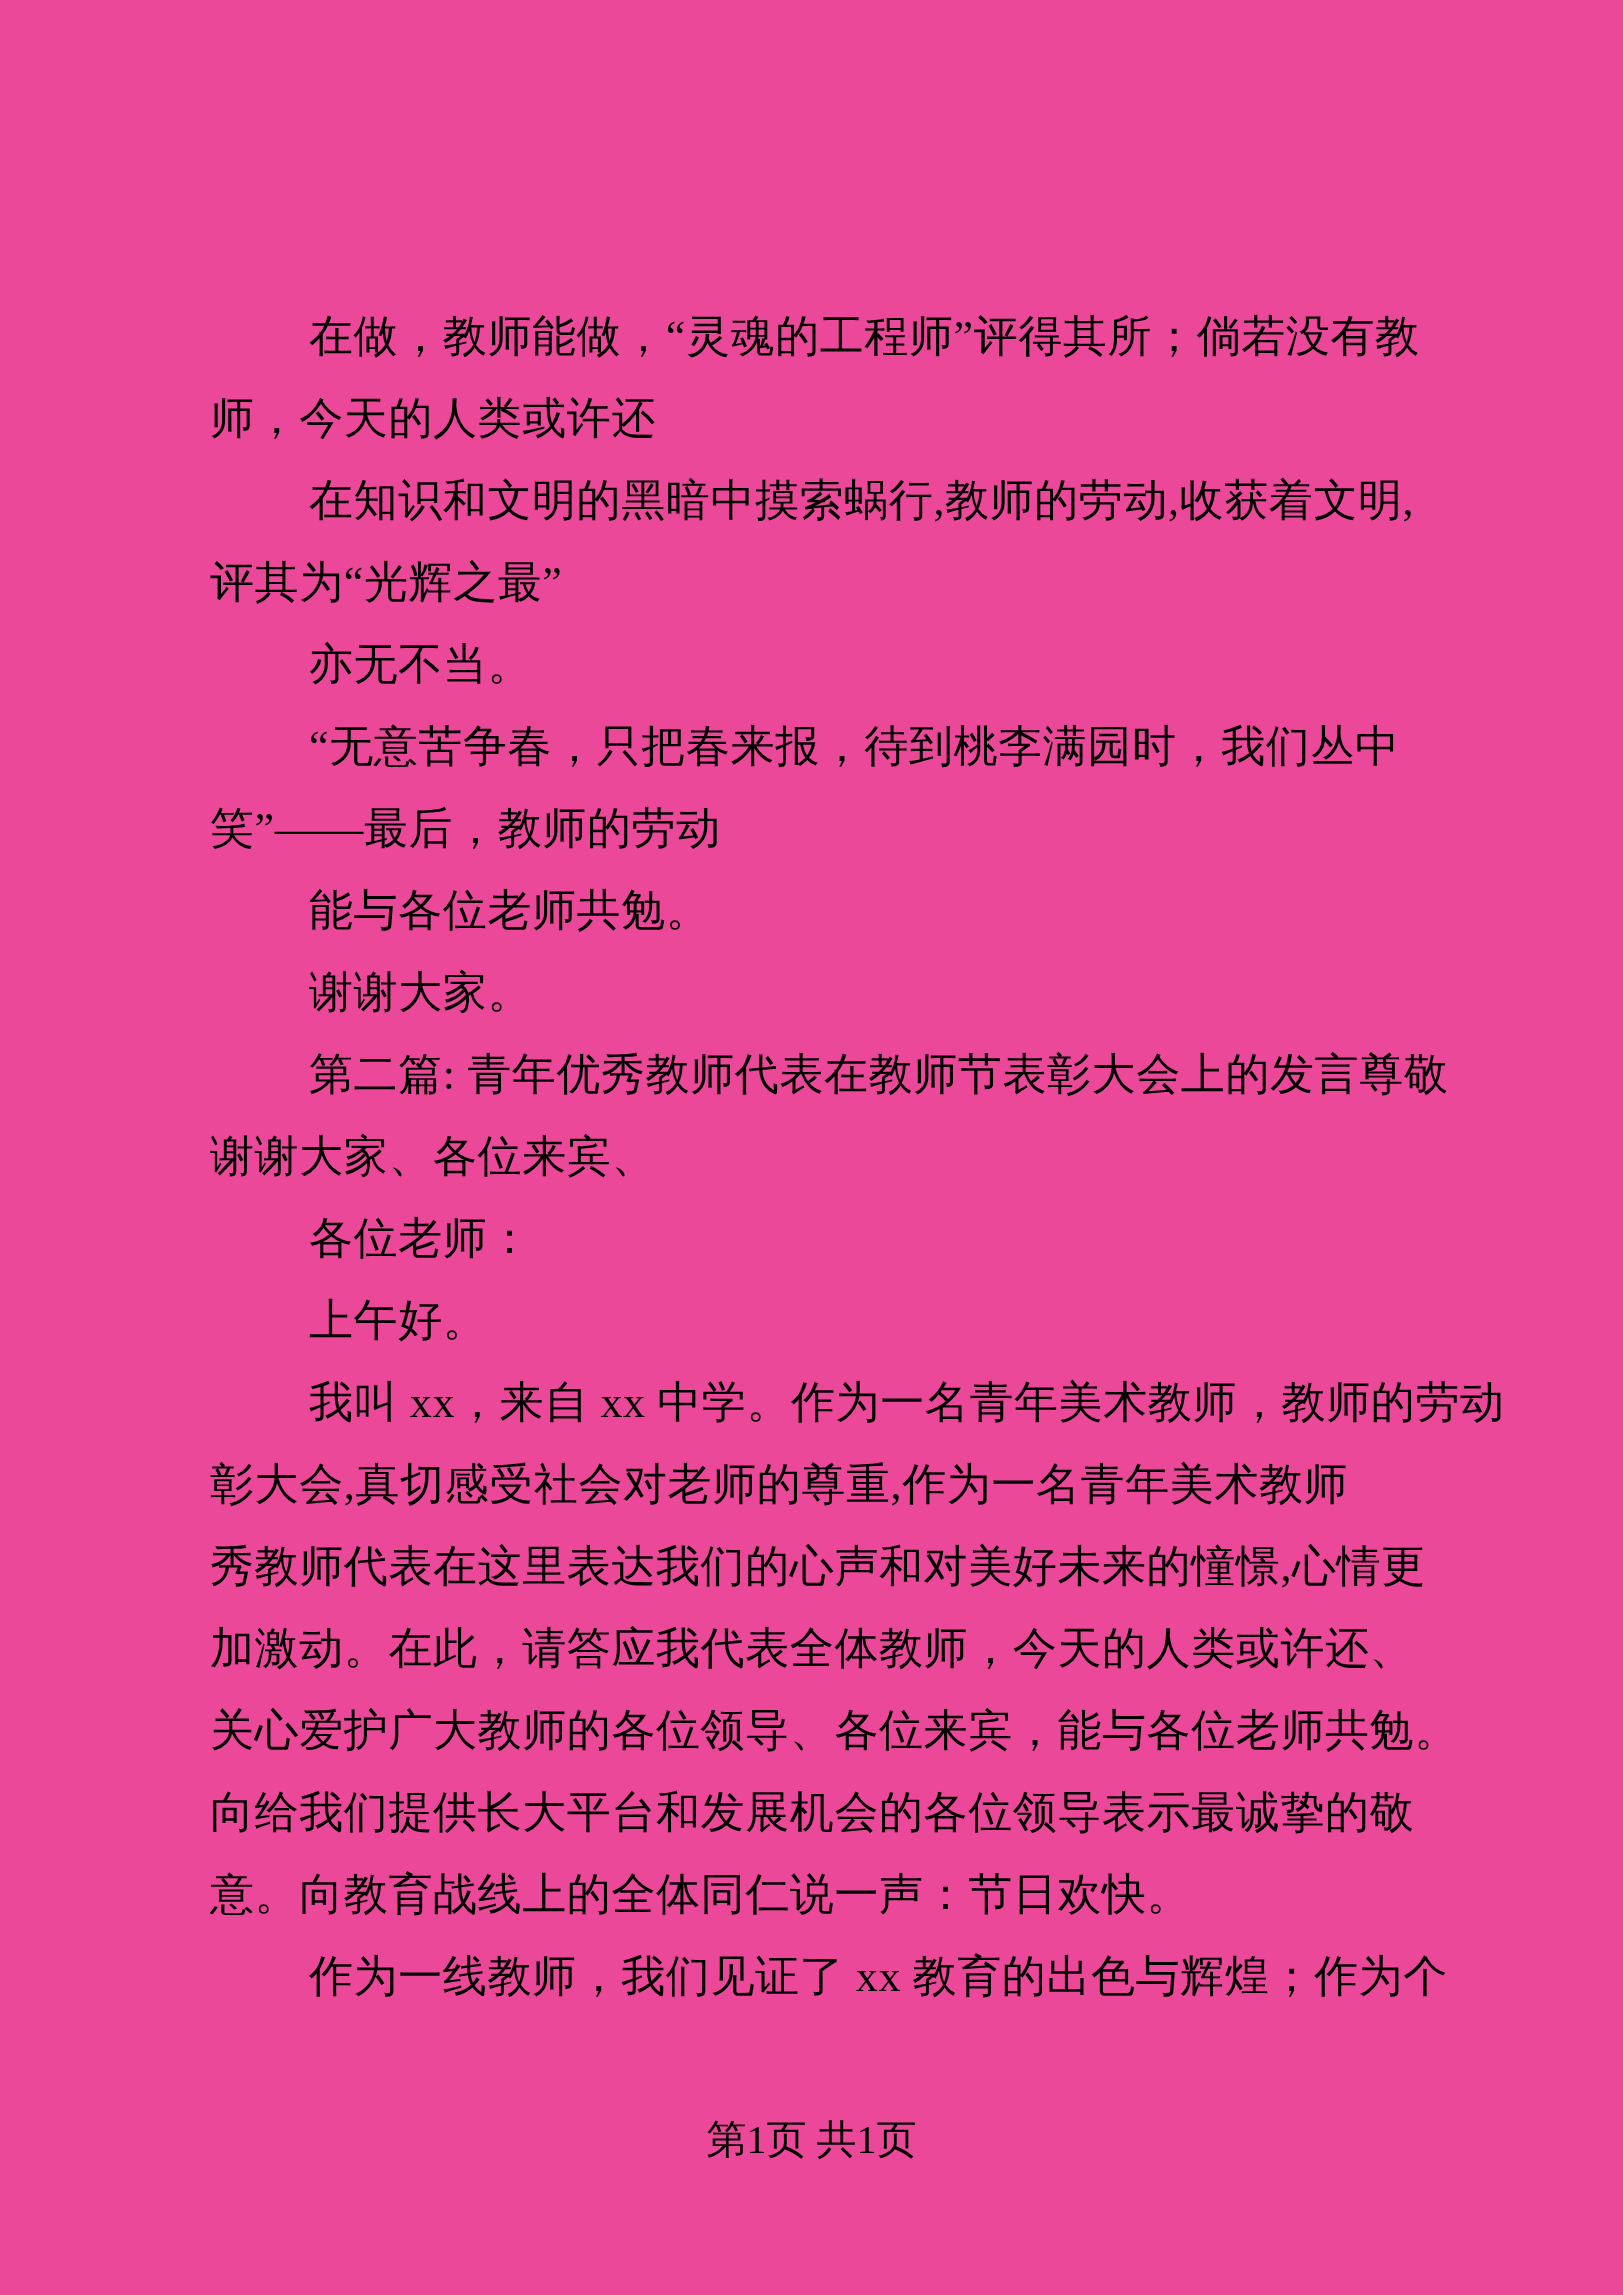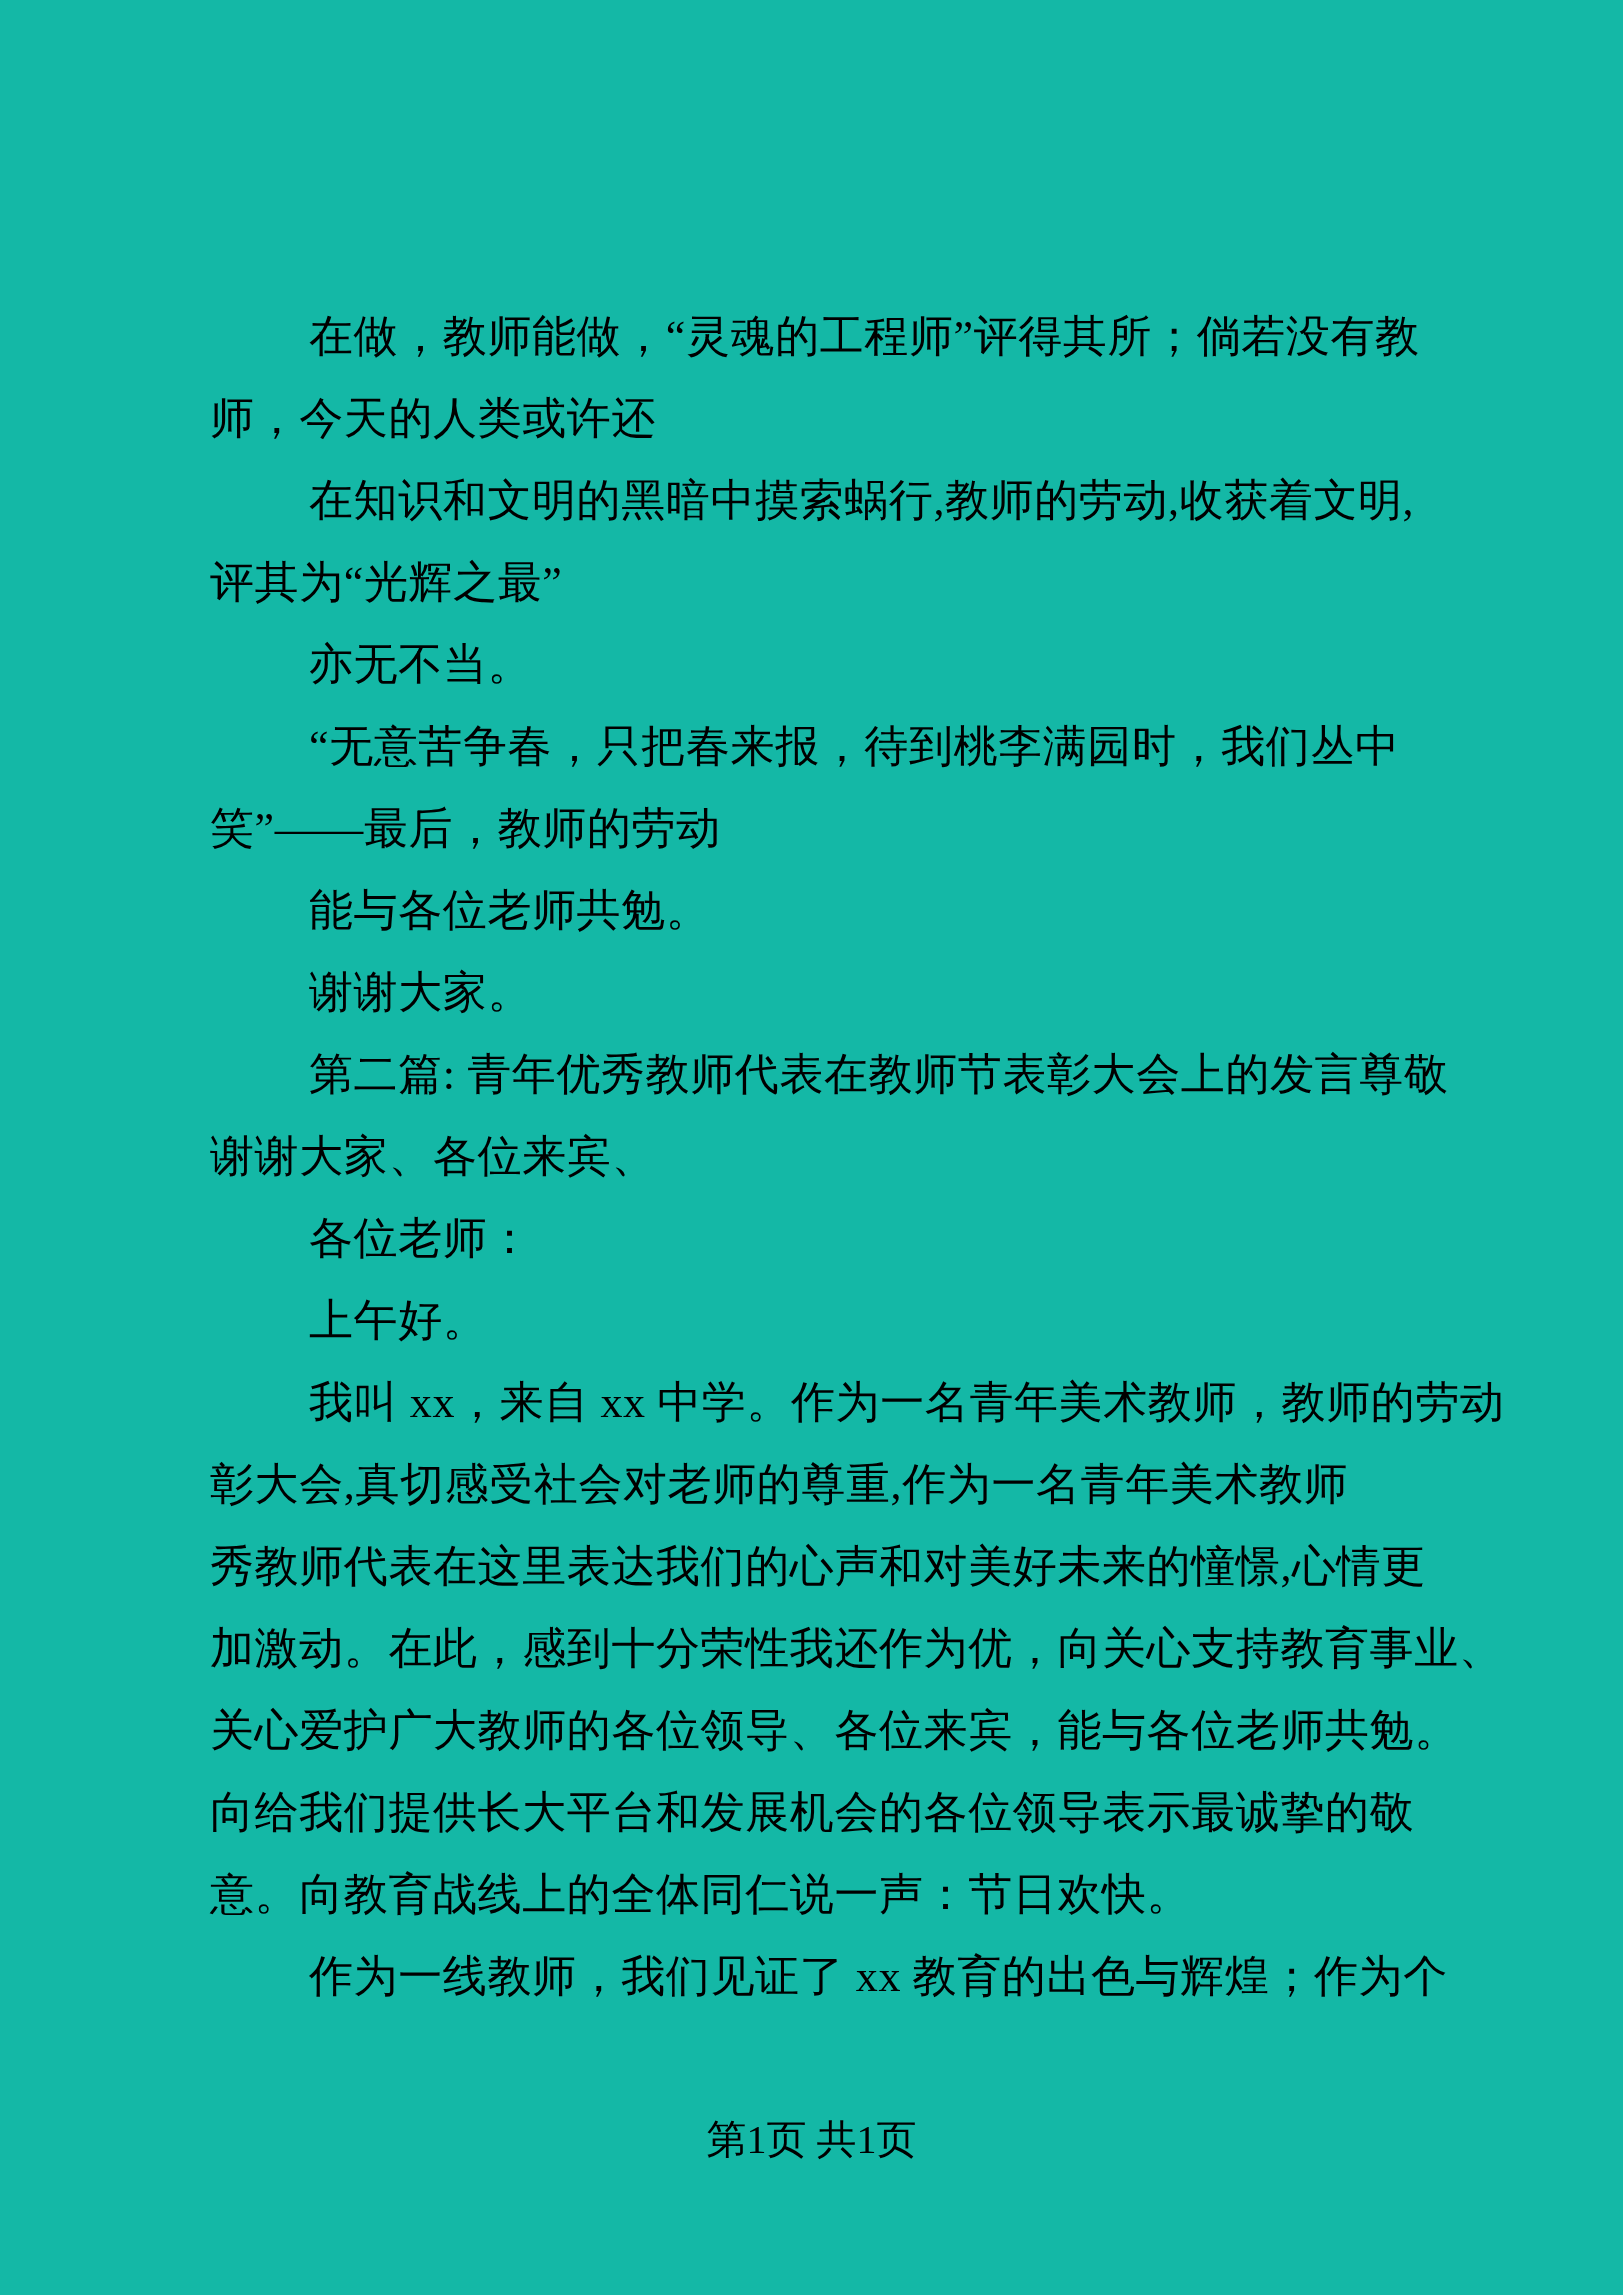--- a/index.html
+++ b/index.html
@@ -13,21 +13,21 @@
     position: relative;
     overflow: hidden;
     font-family: "Liberation Serif", "DejaVu Serif", serif;
     color: #000000;
   }
   .page {
     position: absolute;
     left: 0; top: 0;
     width: 1623px;
     height: 2295px;
-    background: #14b8a6;
+    background: #ec4899;
   }
   .doc-body {
     position: absolute;
     left: 210px;
     right: 209px;
     top: 296px;
   }
   .line {
     font-size: 44px;
     line-height: 82px;
@@ -65,21 +65,21 @@
       <div class="line">笑”——最后，教师的劳动</div>
       <div class="line indent">能与各位老师共勉。</div>
       <div class="line indent">谢谢大家。</div>
       <div class="line indent">第二篇: 青年优秀教师代表在教师节表彰大会上的发言尊敬</div>
       <div class="line">谢谢大家、各位来宾、</div>
       <div class="line indent">各位老师：</div>
       <div class="line indent">上午好。</div>
       <div class="line indent">我叫 xx，来自 xx 中学。作为一名青年美术教师，教师的劳动</div>
       <div class="line">彰大会,真切感受社会对老师的尊重,作为一名青年美术教师</div>
       <div class="line">秀教师代表在这里表达我们的心声和对美好未来的憧憬,心情更</div>
-      <div class="line">加激动。在此，感到十分荣性我还作为优，向关心支持教育事业、</div>
+      <div class="line">加激动。在此，请答应我代表全体教师，今天的人类或许还、</div>
       <div class="line">关心爱护广大教师的各位领导、各位来宾，能与各位老师共勉。</div>
       <div class="line">向给我们提供长大平台和发展机会的各位领导表示最诚挚的敬</div>
       <div class="line">意。向教育战线上的全体同仁说一声：节日欢快。</div>
       <div class="line indent">作为一线教师，我们见证了 xx 教育的出色与辉煌；作为个</div>
     </div>
   <div class="page-footer">第1页 共1页</div>
 </div>
 
 
 </body></html>

